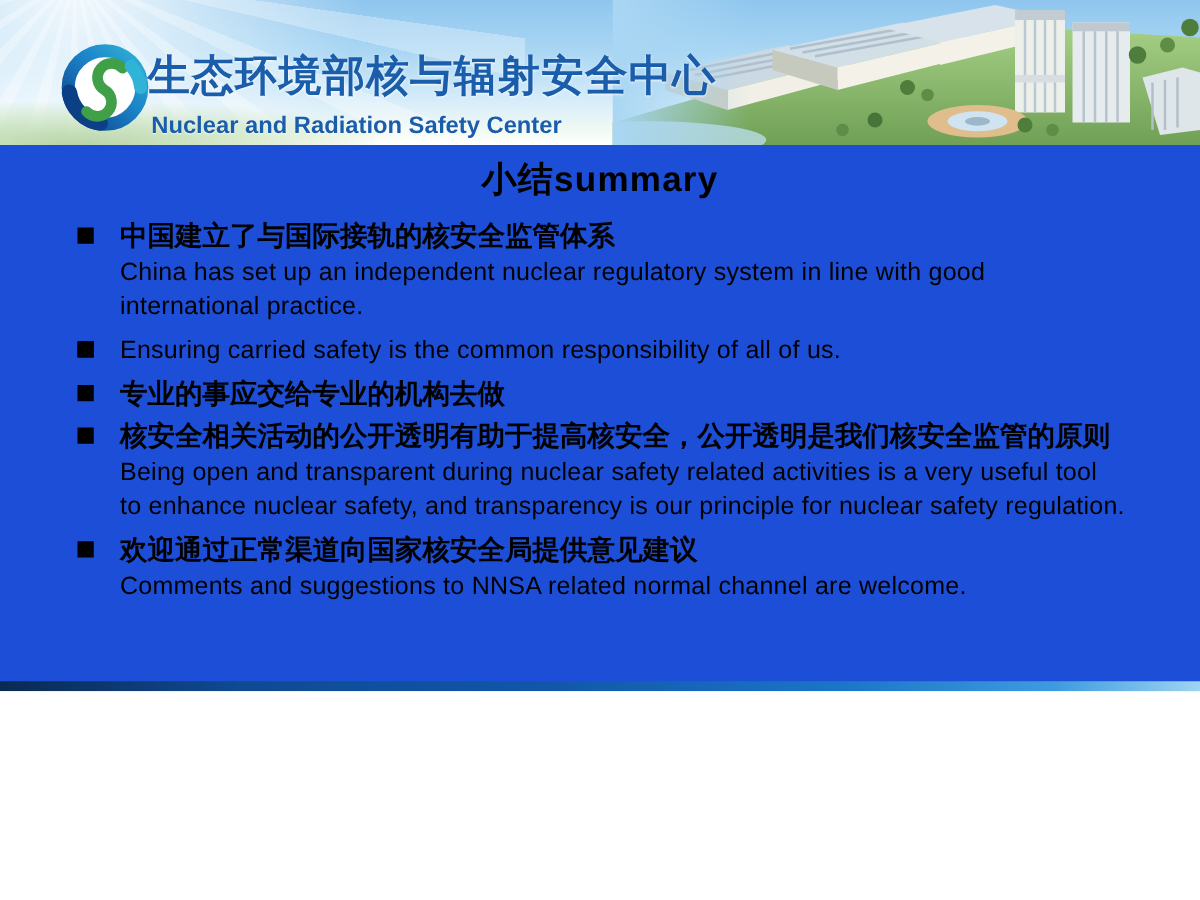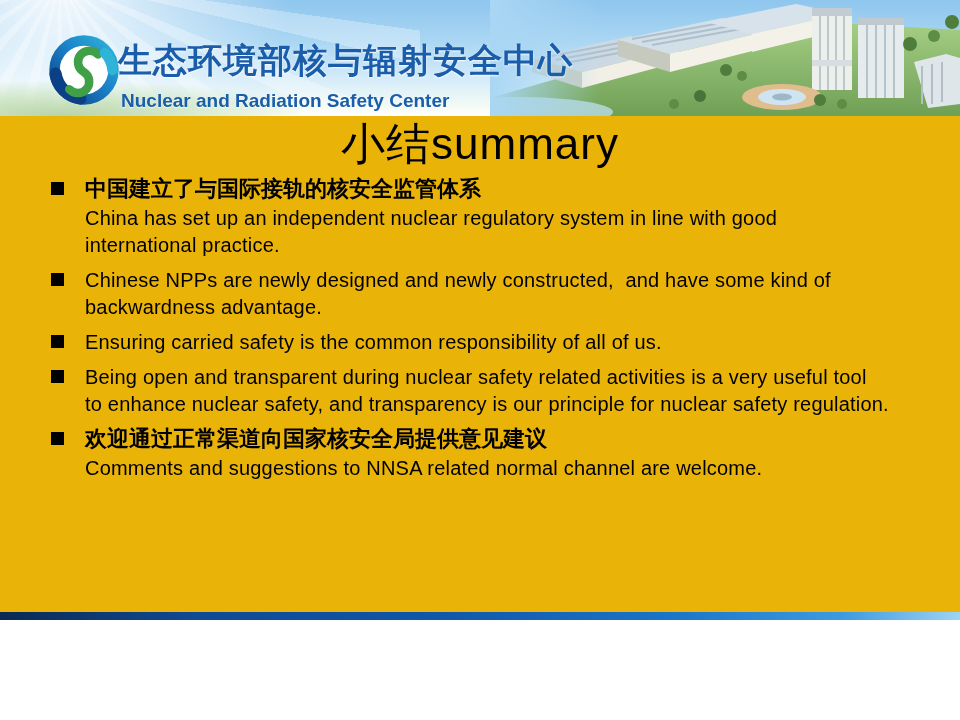--- a/index.html
+++ b/index.html
@@ -1,17 +1,17 @@
 <!DOCTYPE html>
 <html><head>
 <meta charset="utf-8">
 <style>
   html,body{margin:0;padding:0;background:#fff;}
   .slide{
-    position:relative;width:960px;height:620px;overflow:hidden;background:#eab308;
+    position:relative;width:960px;height:553px;overflow:hidden;background:#1d4ed8;
     font-family:"Liberation Sans","DejaVu Sans",sans-serif;color:#000;
   }
 
   
   .header{
     position:absolute;left:0;top:0;width:960px;height:116px;
     background:linear-gradient(180deg,#8fc6ee 0%,#a9d6f3 35%,#d8edfa 70%,#f4fbf4 92%,#ffffff 100%);
   }
   .sunrays{
     position:absolute;left:0;top:0;width:420px;height:116px;pointer-events:none;
@@ -34,26 +34,26 @@
   }
   .org-en{
     position:absolute;left:121px;top:90px;
     font-size:19px;font-weight:700;color:#1a5dab;white-space:nowrap;
     text-shadow:0 1px 1px rgba(255,255,255,.8);
   }
 
   
   .title{
     position:absolute;left:0;top:118px;width:960px;text-align:center;
-    font-size:44px;line-height:52px;font-weight:400;color:#000;letter-spacing:1px;
+    font-size:28px;line-height:52px;font-weight:700;color:#000;letter-spacing:1px;
   }
 
   
   .bullets{
-    position:absolute;left:51px;top:176px;width:838px;
+    position:absolute;left:62px;top:176px;width:838px;
     list-style:none;margin:0;padding:0;
   }
   .bullets li{position:relative;padding-left:34px;margin-bottom:8px;}
   .sq{
     position:absolute;left:0;top:6px;width:13px;height:13px;background:#000;
   }
   .cn{font-size:22px;line-height:26px;font-weight:800;margin-bottom:3px;}
   .en{font-size:20px;line-height:27px;font-weight:400;white-space:pre-wrap;letter-spacing:.2px;}
 
   
@@ -154,31 +154,32 @@
   <div class="title">小结summary</div>
 
   <ul class="bullets">
     <li>
       <span class="sq"></span>
       <div class="cn">中国建立了与国际接轨的核安全监管体系</div>
       <div class="en">China has set up an independent nuclear regulatory system in line with good international practice.</div>
     </li>
     <li>
       <span class="sq"></span>
-      <div class="en">Chinese NPPs are newly designed and newly constructed,  and have some kind of backwardness advantage.</div>
     </li>
     <li>
       <span class="sq"></span>
       <div class="en">Ensuring carried safety is the common responsibility of all of us.</div>
     </li>
     <li>
       <span class="sq"></span>
+      <div class="cn">专业的事应交给专业的机构去做</div>
     </li>
     <li>
       <span class="sq"></span>
+      <div class="cn">核安全相关活动的公开透明有助于提高核安全，公开透明是我们核安全监管的原则</div>
       <div class="en">Being open and transparent during nuclear safety related activities is a very useful tool to enhance nuclear safety, and transparency is our principle for nuclear safety regulation.</div>
     </li>
     <li>
       <span class="sq"></span>
       <div class="cn">欢迎通过正常渠道向国家核安全局提供意见建议</div>
       <div class="en">Comments and suggestions to NNSA related normal channel are welcome.</div>
     </li>
   </ul>
 
   <div class="divider"></div>

